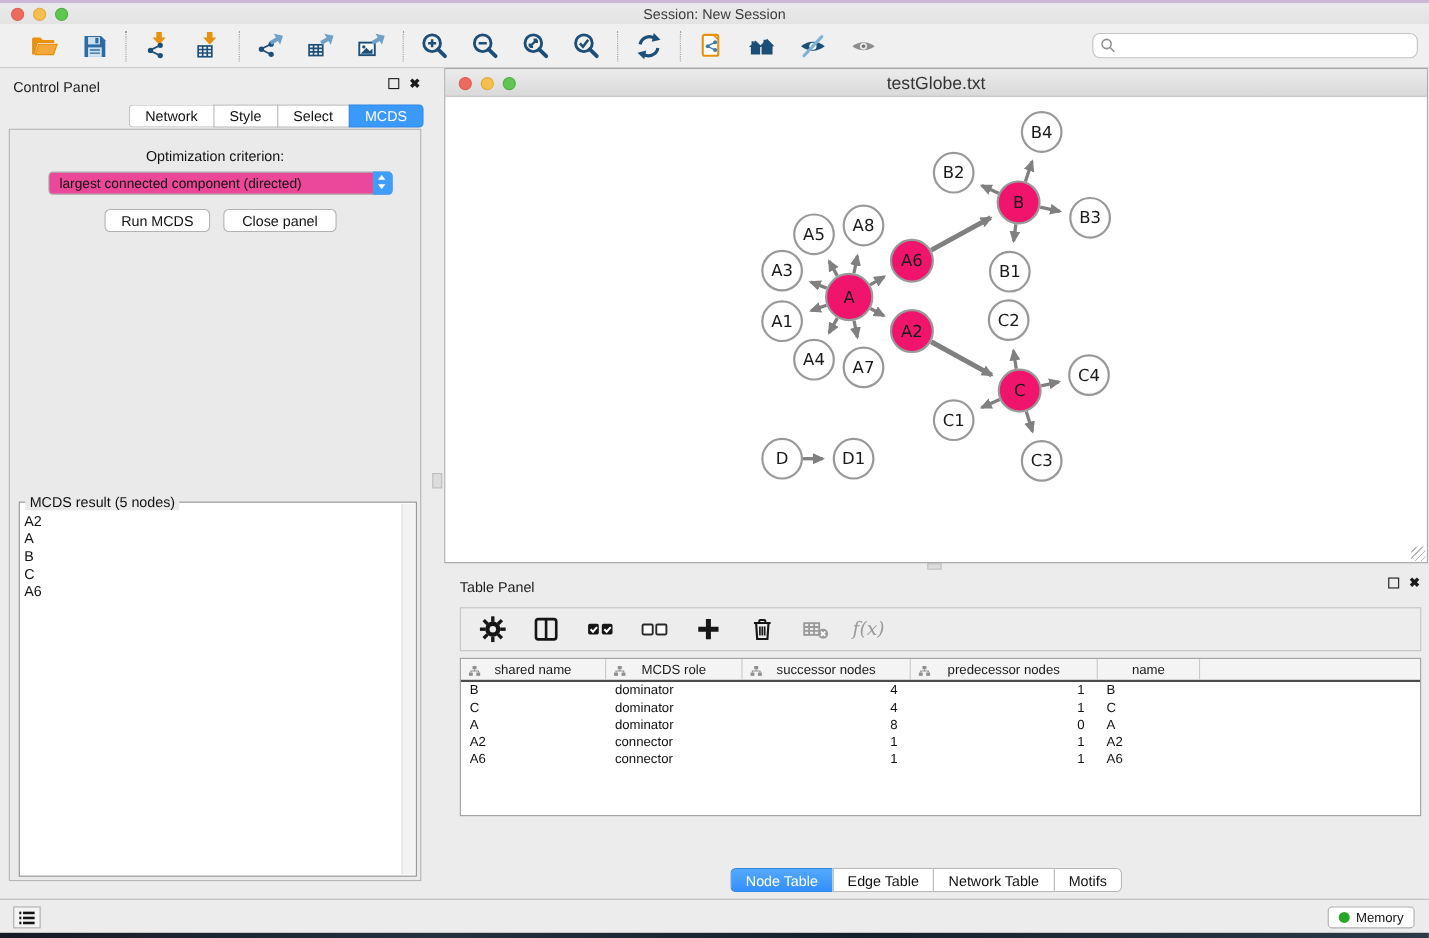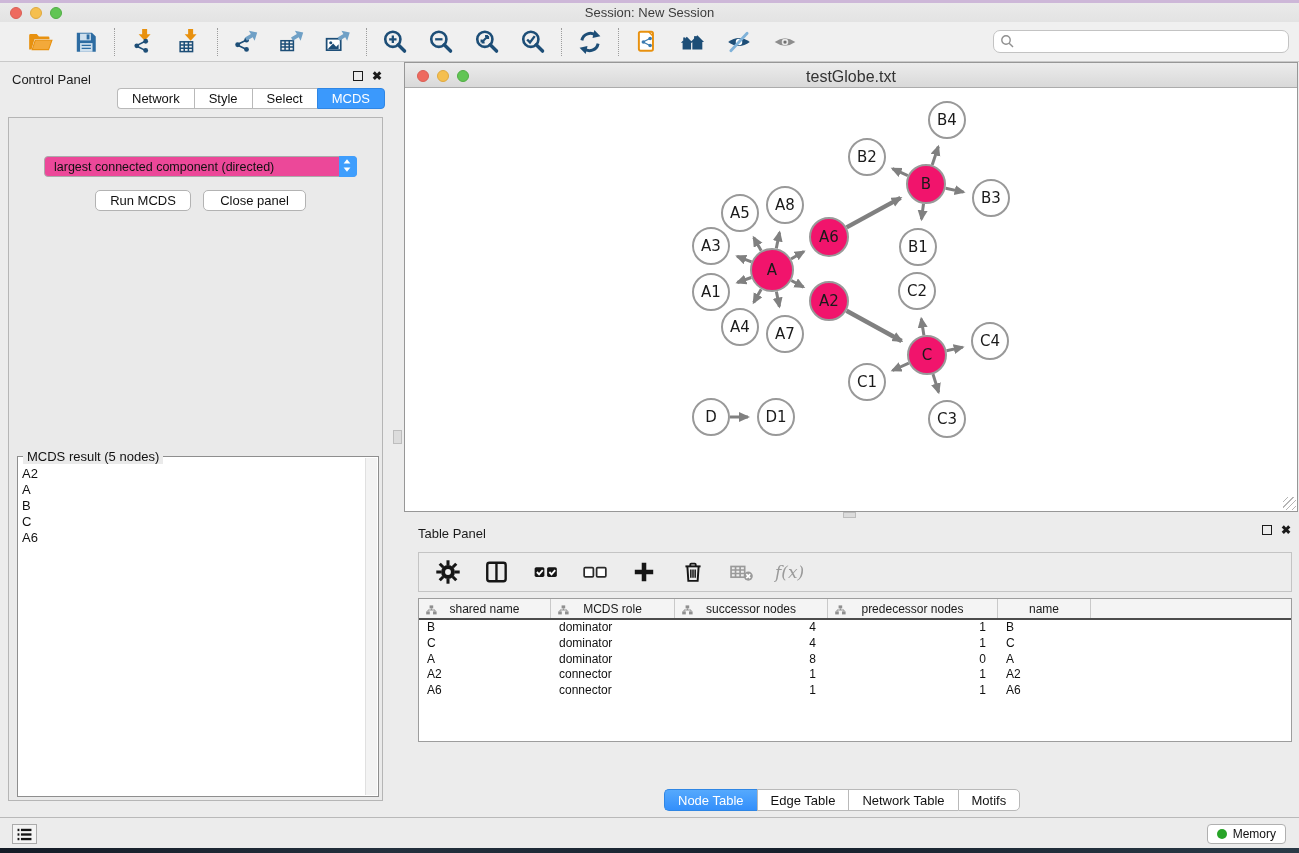--- a/index.html
+++ b/index.html
@@ -24,21 +24,21 @@
   .search-wrap input { width:100%; height:100%; border:1px solid #c3c3c3; border-radius:7px; background:#fff; padding:0 8px 0 26px; font-size:12px; outline:none; }
   .search-wrap .mag { position:absolute; left:7px; top:4px; }
 
   
   .control-panel { position:absolute; left:0; top:62px; width:390px; height:755px; }
   .cp-title { position:absolute; left:12px; top:10px; font-size:13px; color:#1b1b1b; }
   .panel-btns { position:absolute; right:8px; top:9px; display:flex; gap:9px; align-items:center; }
   .float-btn { width:10px; height:10px; border:1.6px solid #1b1b1b; background:transparent; display:inline-block; cursor:pointer; }
   .close-btn { font-size:12px; font-weight:bold; color:#1b1b1b; line-height:10px; cursor:pointer; background:none; border:none; }
 
-  .cp-tabs { position:absolute; left:78px; top:26px; display:flex; z-index:3;padding-left:39px; }
+  .cp-tabs { position:absolute; left:78px; top:33px; display:flex; z-index:3;padding-left:39px; }
   .tab { height:21px; padding:0 14px; background:#fff; border:1px solid #b9b9b9; border-right:none; font-size:13px; color:#111; display:flex; align-items:center; cursor:pointer; }
   .tab:first-child { border-radius:4px 0 0 4px; }
   .tab:last-child { border-right:1px solid #b9b9b9; border-radius:0 4px 4px 0; }
   .tab.active { background:#3b99fc; border-color:#2f86e4; color:#fff; }
 
   .cp-body { position:absolute; left:8px; top:55px; width:375px; height:684px; border:1px solid #b5b5b5; background:#eaeaea; }
   .opt-label { position:absolute; left:0; right:0; top:16px; text-align:center; font-size:13px; color:#111; }
   .criterion { position:absolute; left:35px; top:38px; width:313px; height:21px; background:#ec4899; border:1px solid #ababab; border-radius:4px; cursor:pointer; }
   .criterion .val { position:absolute; left:9px; top:3px; font-size:12.5px; color:#111; }
   .criterion .stepper { position:absolute; right:-1px; top:-1px; width:18px; height:21px; background:#3f9efd; border-radius:0 4px 4px 0; }
@@ -280,20 +280,21 @@
     <span class="float-btn"></span>
     <button class="close-btn">✖</button>
   </div>
   <div class="cp-tabs" id="cp-tabs">
       <button class="tab">Network</button>
       <button class="tab">Style</button>
       <button class="tab">Select</button>
       <button class="tab active">MCDS</button>
     </div>
   <div class="cp-body">
+    <div class="opt-label">Optimization criterion:</div>
     <div class="criterion">
       <span class="val">largest connected component (directed)</span>
       <span class="stepper">
         <svg width="16" height="19" viewBox="0 0 16 19">
             <polygon points="8,3.2 11.4,7.4 4.6,7.4" fill="#fff"></polygon>
             <polygon points="8,15.8 11.4,11.6 4.6,11.6" fill="#fff"></polygon>
           </svg>
       </span>
     </div>
     <div class="cp-buttons">

